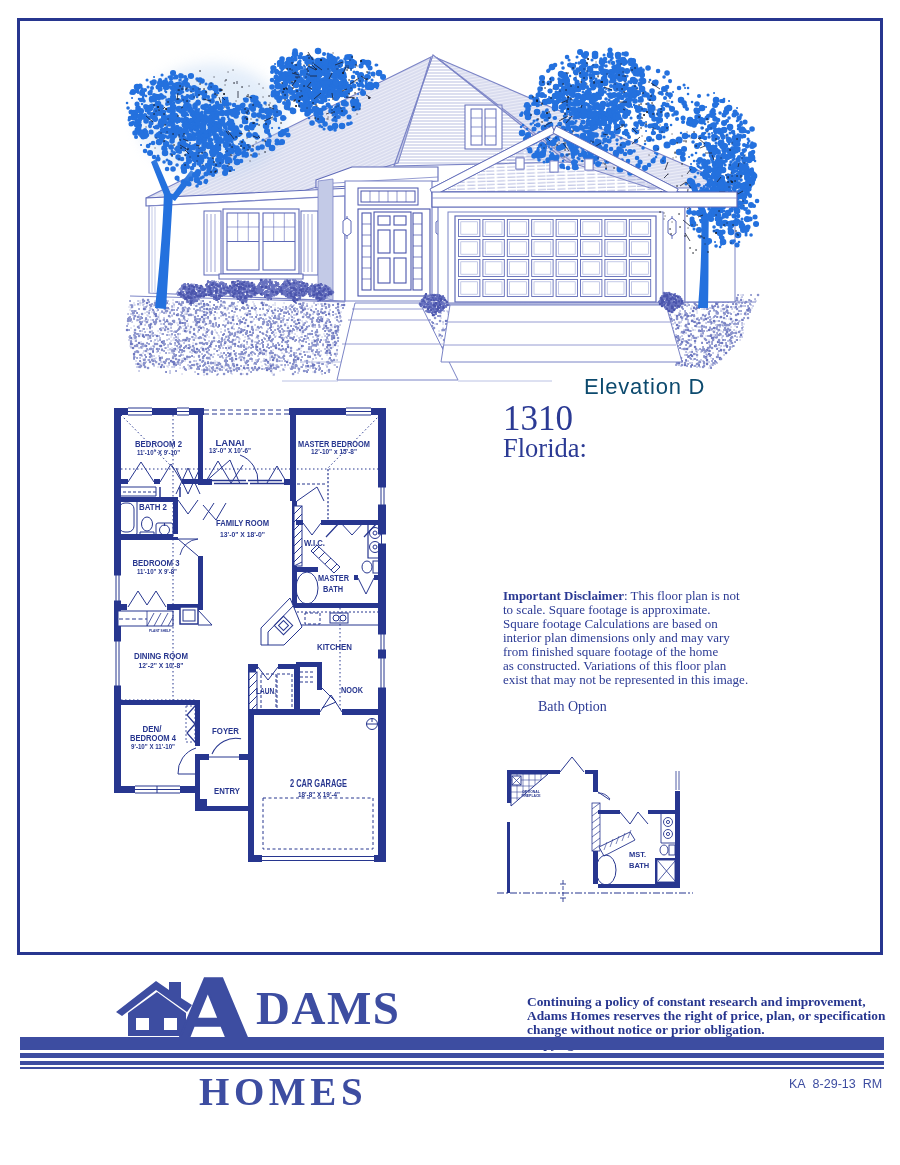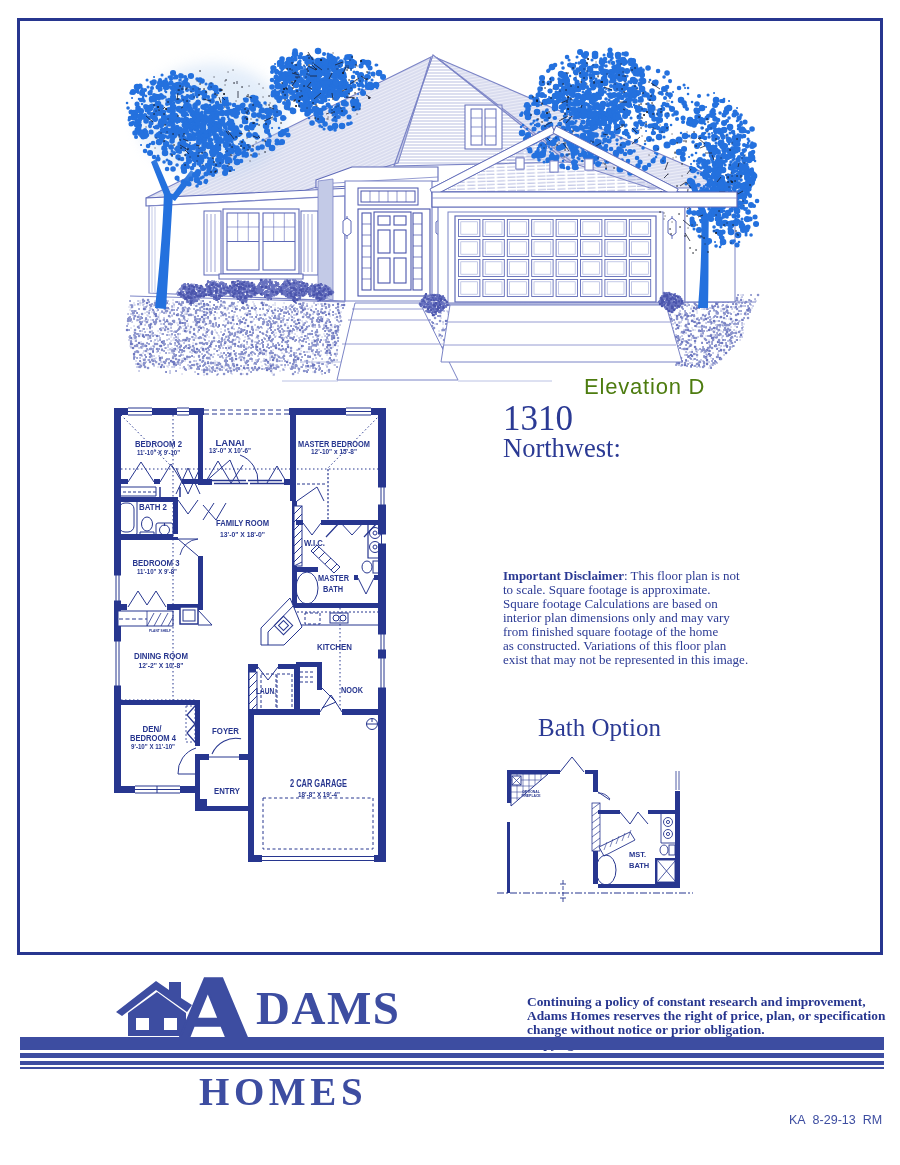--- a/index.html
+++ b/index.html
@@ -912,35 +912,35 @@
 
 <path d="M497 893 H693" stroke-dasharray="7 2 2 2" stroke-width="1.2"></path>
 
 <g stroke-width="0.9">
           <path d="M563 880 V903" stroke-dasharray="4 2"></path>
           <path d="M560 884 h6 M560 898 h6"></path>
         </g>
 </g>
     </svg>
 
-<div class="abs" style="left:584px;top:374px;font-size:22px;letter-spacing:0.8px;color:#4d7c0f;">Elevation D</div>
+<div class="abs" style="left:584px;top:374px;font-size:22px;letter-spacing:0.8px;color:#0c4a6e;">Elevation D</div>
 
 <div class="abs serif" style="left:503px;top:399px;font-size:35px;">1310</div>
 
-<div class="abs serif" style="left:503px;top:433px;font-size:26.5px;">Northwest:</div>
-
-
-<div class="abs serif" style="left:503px;top:569px;font-size:13.0px;line-height:14px;white-space:nowrap;">
+<div class="abs serif" style="left:503px;top:433px;font-size:26.5px;">Florida:</div>
+
+
+<div class="abs serif" style="left:503px;top:589px;font-size:13.0px;line-height:14px;white-space:nowrap;">
 <b>Important Disclaimer</b>: This floor plan is not<br>to scale. Square footage is approximate.<br>Square footage Calculations are based on<br>interior plan dimensions only and may vary<br>from finished square footage of the home<br>as constructed. Variations of this floor plan<br>exist that may not be represented in this image.</div>
 
-<div class="abs serif" style="left:538px;top:714px;font-size:25px;">Bath Option</div>
+<div class="abs serif" style="left:538px;top:699px;font-size:14px;">Bath Option</div>
 
 <div class="abs serif" style="left:527px;top:995px;font-size:13.4px;line-height:13.9px;font-weight:bold;color:#27368f;white-space:nowrap;">Continuing a policy of constant research and improvement,<br>Adams Homes reserves the right of price, plan, or specification<br>change without notice or prior obligation.<br>Copyright 2001 Adams Homes of Northwest Florida, Inc.</div>
 
-<div class="abs" style="left:789px;top:1077px;font-size:12.5px;color:#3d4da1;margin-top:36px;">KA&nbsp;&nbsp;8-29-13&nbsp;&nbsp;RM</div>
+<div class="abs" style="left:789px;top:1077px;font-size:12.5px;color:#3d4da1;">KA&nbsp;&nbsp;8-29-13&nbsp;&nbsp;RM</div>
 
 <svg class="abs" style="left:0;top:960px;" width="900" height="160" viewBox="0 0 900 160">
 <g fill="#3d4da1">
 
 <g>
 <path d="M116 52 L156 21 L169 30 L169 22 L181 22 L181 38 L192 45 L187 52 L156 30 L122 56 Z"></path>
 <path d="M128 53 L157 32 L186 53 L186 76 L128 76 Z M136 58 h13 v12 h-13 Z M164 58 h13 v12 h-13 Z" fill-rule="evenodd"></path>
 </g>
 
 <text x="0" y="0" font-family="Liberation Serif,serif" font-weight="bold" font-size="104" transform="translate(172,88) scale(1.1,1)" style="paint-order:stroke" stroke="#3d4da1" stroke-width="3.5">A</text>

